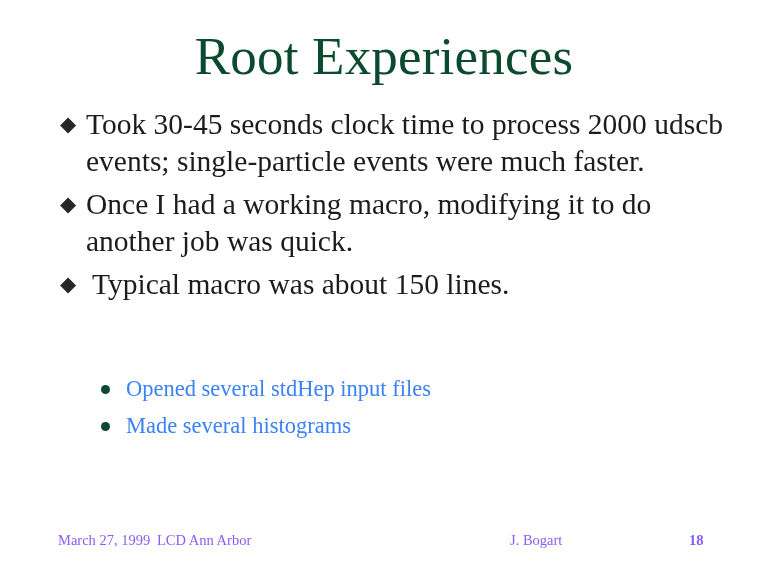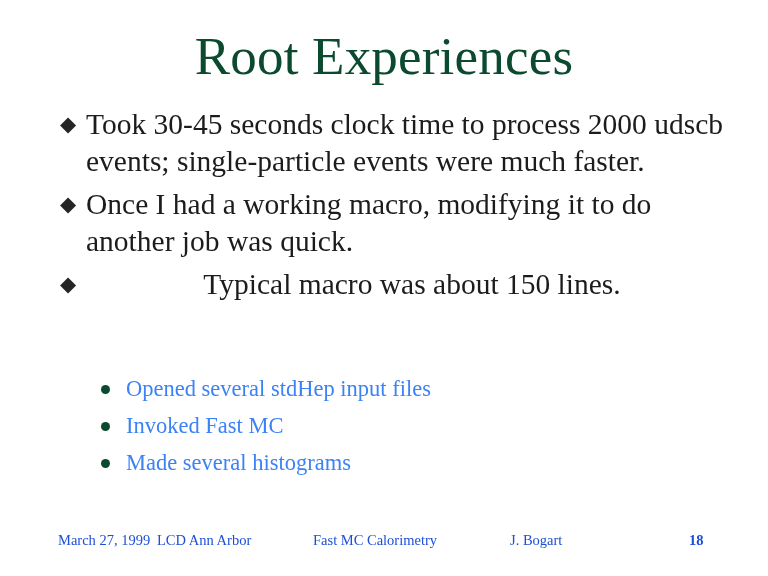--- a/index.html
+++ b/index.html
@@ -62,21 +62,21 @@
 
   .bullet-text {
     flex: 1 1 auto;
     font-size: 29.5px;
     line-height: 37px;
     color: #1c1c1c;
     text-indent: 0;
   }
 
   
-  .bullet-item.gap-3 .bullet-text { padding-left: 6px; text-align: center; }
+  .bullet-item.gap-3 .bullet-text { padding-left: 6px; }
 
   
   .sub-list {
     position: absolute;
     top: 374px;
     left: 96px;
     width: 600px;
   }
 
   .sub-item {
@@ -110,21 +110,21 @@
 
   
   .footer {
     position: absolute;
     top: 530px;
     left: 0;
     width: 768px;
     height: 20px;
     font-size: 14.5px;
     line-height: 20px;
-    color: #1d4ed8;
+    color: #8b5cf6;
     font-family: "Liberation Serif", "DejaVu Serif", serif;
   }
   .footer span { position: absolute; white-space: nowrap; }
   .f-date    { left: 58px; }
   .f-venue   { left: 157px; text-align: center; }
   .f-topic   { left: 313px; }
   .f-author  { left: 510px; text-align: center; }
   .f-page    { left: 689px; font-weight: bold; }
 </style>
 </head>
@@ -155,37 +155,30 @@
 
   <div class="sub-list">
 
     <div class="sub-item">
       <span class="sub-dot">
           <i></i>
         </span>
       <span class="sub-text">Opened several stdHep input files</span>
     </div>
 
-    <div class="sub-item">
-      <span class="sub-dot">
-          <i></i>
-        </span>
-      <span class="sub-text">Invoked Fast MC</span>
-    </div>
 
     <div class="sub-item">
       <span class="sub-dot">
           <i></i>
         </span>
       <span class="sub-text">Made several histograms</span>
     </div>
 
   </div>
 
   <div class="footer">
     <span class="f-date">March 27, 1999</span>
     <span class="f-venue">LCD Ann Arbor</span>
-    <span class="f-topic">Fast MC Calorimetry</span>
     <span class="f-author">J. Bogart</span>
     <span class="f-page">18</span>
   </div>
 
 </div>
 
 </body></html>

